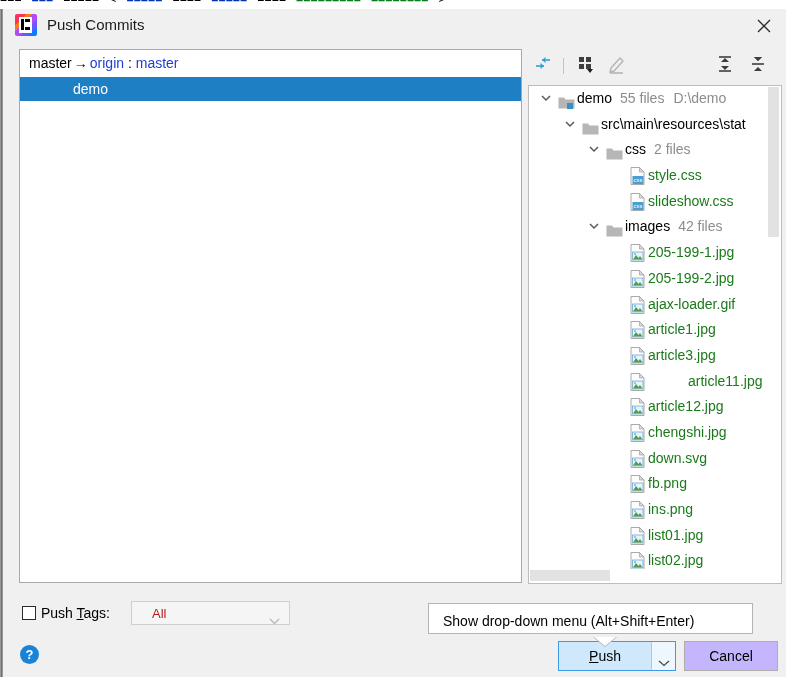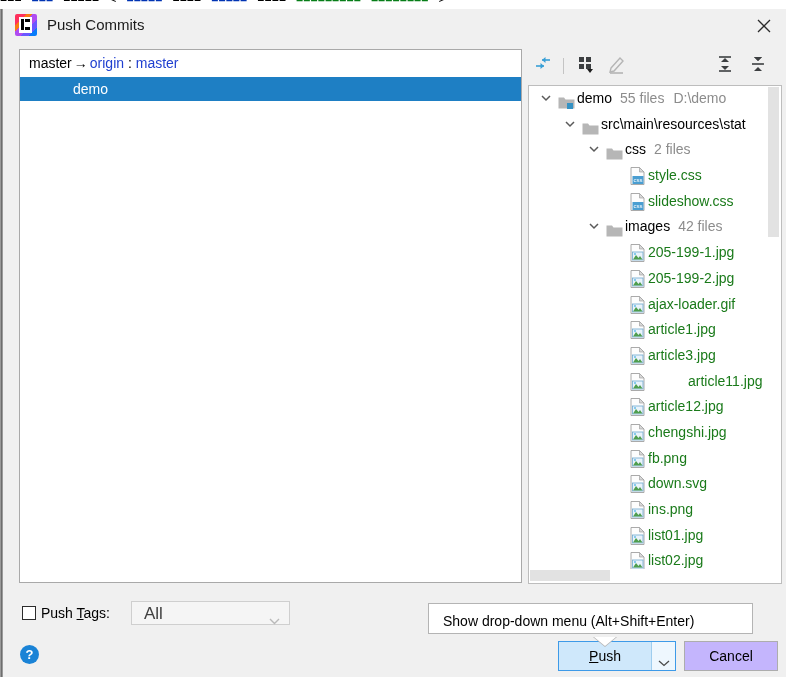--- a/index.html
+++ b/index.html
@@ -170,22 +170,22 @@
     position: absolute; left: 41px; top: 604px;
     font-size: 14px; color: #000000; line-height: 18px;
     white-space: nowrap;
   }
   .mn { text-decoration: underline; }
   .tags-combo {
     position: absolute; left: 131px; top: 601px; width: 159px; height: 24px;
     border: 1px solid #cfcfcf; background: #f5f5f5; box-sizing: border-box;
   }
   .tags-combo .val {
-    position: absolute; left: 12px; top: 2px;
-    font-size: 17px; color: #404040; line-height: 19px;
+    position: absolute; left: 20px; top: 2px;
+    font-size: 13px; color: #b91c1c; line-height: 19px;
   }
   .tags-combo .chev { position: absolute; right: 9px; top: 9px; }
 
   .help-btn {
     position: absolute; left: 20px; top: 645px; width: 19px; height: 19px;
     border-radius: 50%; background: #1a83d6; cursor: default;
   }
   .help-btn .q {
     position: absolute; left: 0; top: 0; width: 19px; height: 19px;
     color: #ffffff; font-size: 13px; font-weight: bold;
@@ -472,31 +472,31 @@
           <div class="row-label" style="left: 119px;"><span class="green">chengshi.jpg</span></div>
         </div>
         <div class="tree-row">
           <div class="file-icon" style="left: 101px;"><svg width="15" height="18" viewBox="0 0 15 18">
               <path d="M1 0.5 L9.5 0.5 L14 5 L14 17.5 L1 17.5 Z" fill="#fdfdfd" stroke="#a0a0a0" stroke-width="0.9"></path>
               <path d="M9.5 0.5 L14 5 L9.5 5 Z" fill="#d8d8d8" stroke="#a0a0a0" stroke-width="0.7"></path>
               <rect x="2.5" y="8" width="10.5" height="8" fill="#e9f3fb" stroke="#6ea9cf" stroke-width="0.8"></rect>
               <path d="M3 15.5 L6 11 L8.5 14 L10 12 L12.5 15.5 Z" fill="#4e9e4e"></path>
               <circle cx="5" cy="10" r="1.1" fill="#6fc0ea"></circle>
             </svg></div>
+          <div class="row-label" style="left: 119px;"><span class="green">down.svg</span></div>
+        </div>
+        <div class="tree-row">
+          <div class="file-icon" style="left: 101px;"><svg width="15" height="18" viewBox="0 0 15 18">
+              <path d="M1 0.5 L9.5 0.5 L14 5 L14 17.5 L1 17.5 Z" fill="#fdfdfd" stroke="#a0a0a0" stroke-width="0.9"></path>
+              <path d="M9.5 0.5 L14 5 L9.5 5 Z" fill="#d8d8d8" stroke="#a0a0a0" stroke-width="0.7"></path>
+              <rect x="2.5" y="8" width="10.5" height="8" fill="#e9f3fb" stroke="#6ea9cf" stroke-width="0.8"></rect>
+              <path d="M3 15.5 L6 11 L8.5 14 L10 12 L12.5 15.5 Z" fill="#4e9e4e"></path>
+              <circle cx="5" cy="10" r="1.1" fill="#6fc0ea"></circle>
+            </svg></div>
           <div class="row-label" style="left: 119px;"><span class="green">fb.png</span></div>
-        </div>
-        <div class="tree-row">
-          <div class="file-icon" style="left: 101px;"><svg width="15" height="18" viewBox="0 0 15 18">
-              <path d="M1 0.5 L9.5 0.5 L14 5 L14 17.5 L1 17.5 Z" fill="#fdfdfd" stroke="#a0a0a0" stroke-width="0.9"></path>
-              <path d="M9.5 0.5 L14 5 L9.5 5 Z" fill="#d8d8d8" stroke="#a0a0a0" stroke-width="0.7"></path>
-              <rect x="2.5" y="8" width="10.5" height="8" fill="#e9f3fb" stroke="#6ea9cf" stroke-width="0.8"></rect>
-              <path d="M3 15.5 L6 11 L8.5 14 L10 12 L12.5 15.5 Z" fill="#4e9e4e"></path>
-              <circle cx="5" cy="10" r="1.1" fill="#6fc0ea"></circle>
-            </svg></div>
-          <div class="row-label" style="left: 119px;"><span class="green">down.svg</span></div>
         </div>
         <div class="tree-row">
           <div class="file-icon" style="left: 101px;"><svg width="15" height="18" viewBox="0 0 15 18">
               <path d="M1 0.5 L9.5 0.5 L14 5 L14 17.5 L1 17.5 Z" fill="#fdfdfd" stroke="#a0a0a0" stroke-width="0.9"></path>
               <path d="M9.5 0.5 L14 5 L9.5 5 Z" fill="#d8d8d8" stroke="#a0a0a0" stroke-width="0.7"></path>
               <rect x="2.5" y="8" width="10.5" height="8" fill="#e9f3fb" stroke="#6ea9cf" stroke-width="0.8"></rect>
               <path d="M3 15.5 L6 11 L8.5 14 L10 12 L12.5 15.5 Z" fill="#4e9e4e"></path>
               <circle cx="5" cy="10" r="1.1" fill="#6fc0ea"></circle>
             </svg></div>
           <div class="row-label" style="left: 119px;"><span class="green">ins.png</span></div>

